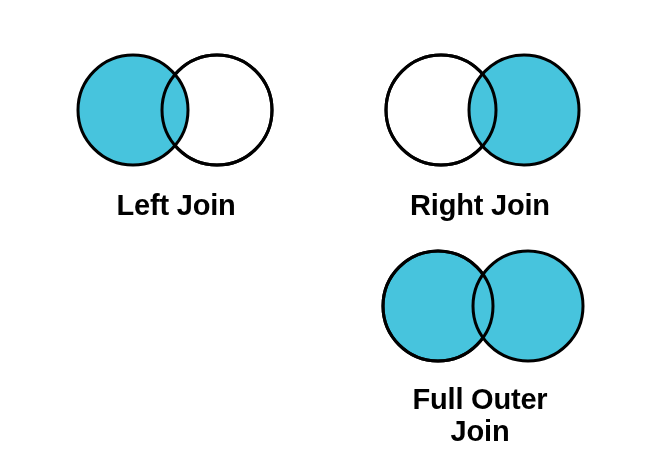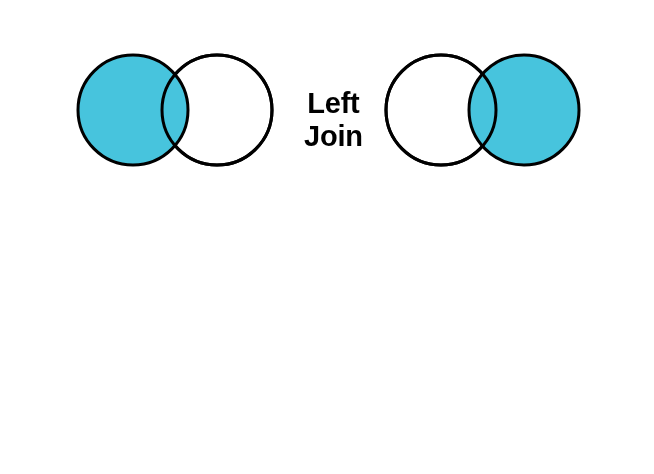--- a/index.html
+++ b/index.html
@@ -18,20 +18,21 @@
   .diagram-canvas {
     position: absolute;
     top: 0;
     left: 0;
     width: 654px;
     height: 474px;
   }
   .join-panel {
     position: absolute;
     display: flex;
+    flex-direction: column;
     align-items: center;
   }
   .venn-wrap {
     position: relative;
   }
   .venn-svg {
     display: block;
   }
   .join-label {
     font-family: "Liberation Sans", sans-serif;
@@ -74,17 +75,31 @@
     <div class="venn-wrap">
       <svg class="venn-svg" width="256" height="125" viewBox="0 0 256 125">
 
         <circle cx="89" cy="60" r="55" fill="#ffffff" stroke="#000000" stroke-width="3"></circle>
 
         <circle cx="172" cy="60" r="55" fill="#47c4dd" stroke="#000000" stroke-width="3"></circle>
 
         <circle cx="89" cy="60" r="55" fill="none" stroke="#000000" stroke-width="3"></circle>
       </svg>
     </div>
+    <div class="join-label">Right Join</div>
   </div>
 
 
+  <div class="join-panel" id="panel-full-outer-join">
+    <div class="venn-wrap">
+      <svg class="venn-svg" width="256" height="125" viewBox="0 0 256 125">
+
+        <circle cx="86" cy="60" r="55" fill="#47c4dd" stroke="#000000" stroke-width="3"></circle>
+        <circle cx="176" cy="60" r="55" fill="#47c4dd" stroke="#000000" stroke-width="3"></circle>
+
+        <circle cx="86" cy="60" r="55" fill="none" stroke="#000000" stroke-width="3"></circle>
+      </svg>
+    </div>
+    <div class="join-label">Full Outer
+Join</div>
+  </div>
 
 </div>
 
 </body></html>

